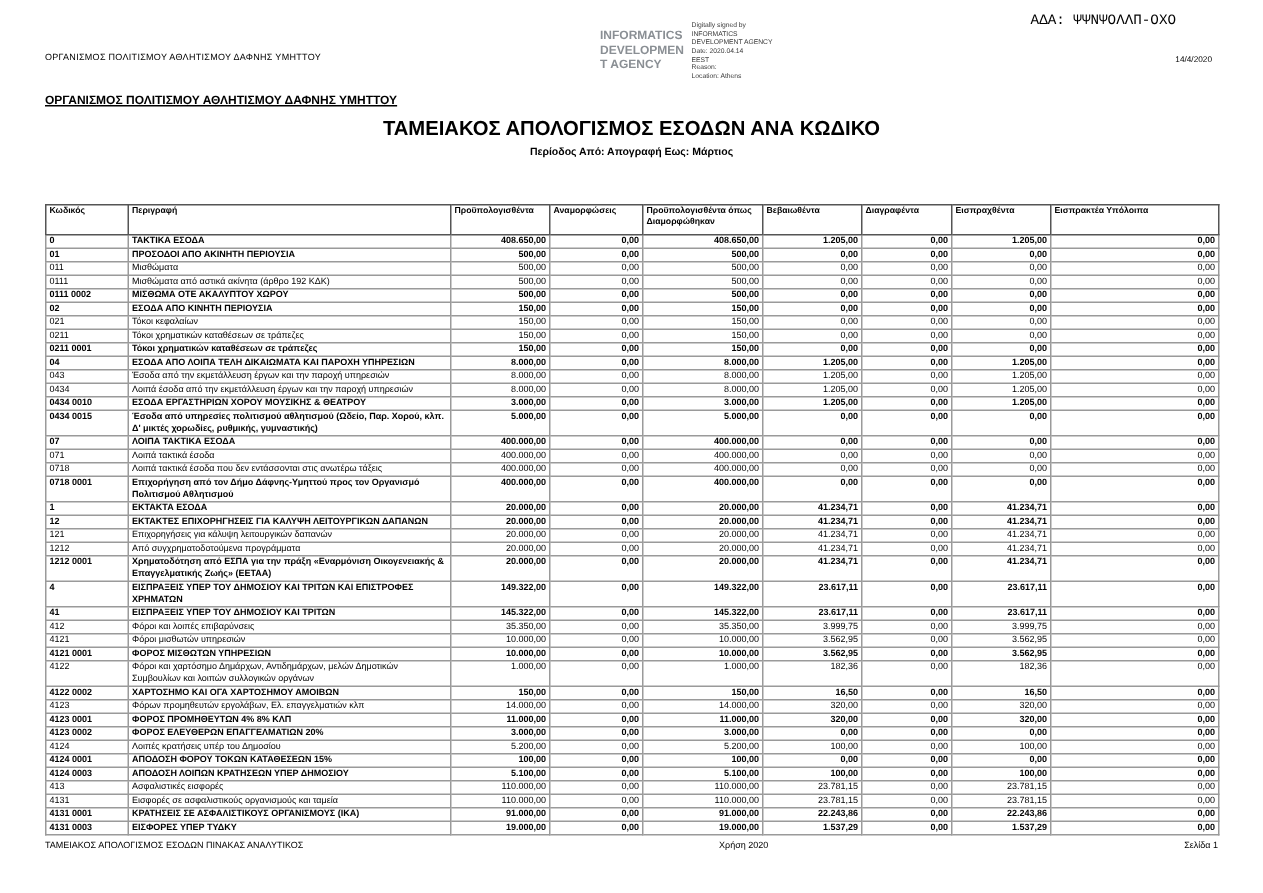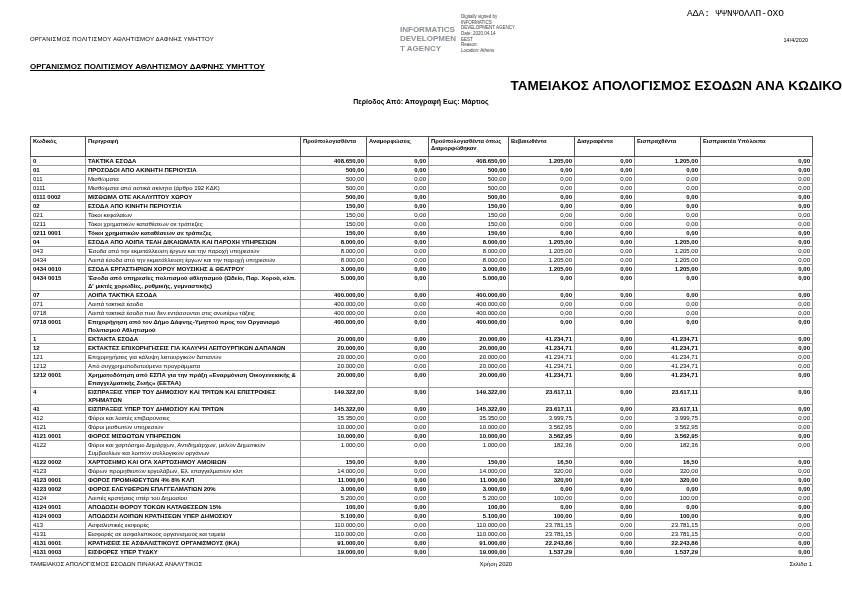--- a/index.html
+++ b/index.html
@@ -7,25 +7,25 @@
   body {
     background:#ffffff;
     font-family:"Liberation Sans", sans-serif;
     color:#000;
     position:relative;
     overflow:hidden;
   }
   .org-small { position:absolute; left:30px; top:36px; font-size:6px; letter-spacing:.2px; }
   .ada { position:absolute; right:58px; top:8px; font-size:9.5px;font-family:Liberation Mono, monospace; }
   .doc-date { position:absolute; right:34px; top:37px; font-size:5.5px; }
-  .stamp { position:absolute; left:400px; top:14px; display:flex; gap:5px; align-items:flex-end; }
+  .stamp { position:absolute; left:400px; top:14px; display:flex; gap:5px; align-items:center; }
   .stamp-agency { font-size:8px; font-weight:bold; color:#8a8f94; white-space:pre-line; line-height:1.2; }
   .stamp-details { font-size:4.5px; color:#3c3c3c; white-space:pre-line; line-height:1.25; }
   .org-heading { position:absolute; left:30px; top:62px; font-size:8px; font-weight:bold; text-decoration:underline; }
-  .doc-title { position:absolute; top:78px; left:0; width:100%; text-align:right; font-size:13.5px; font-weight:bold; }
+  .doc-title { position:absolute; top:78px; left:0; width:100%; text-align:center; font-size:13.5px; font-weight:bold; }
   .doc-subtitle { position:absolute; top:98px; left:0; width:100%; text-align:center; font-size:7px; font-weight:bold; }
   table.report {
     position:absolute; left:30px; top:136px; width:782px;
     border-collapse:collapse; table-layout:fixed;
     border:1px solid #444;
   }
   table.report th {
     font-size:5.8px; font-weight:bold; text-align:left;
     border:0.5px solid #555; padding:1px 2px 4px 2px; vertical-align:top;
     line-height:1.2;

